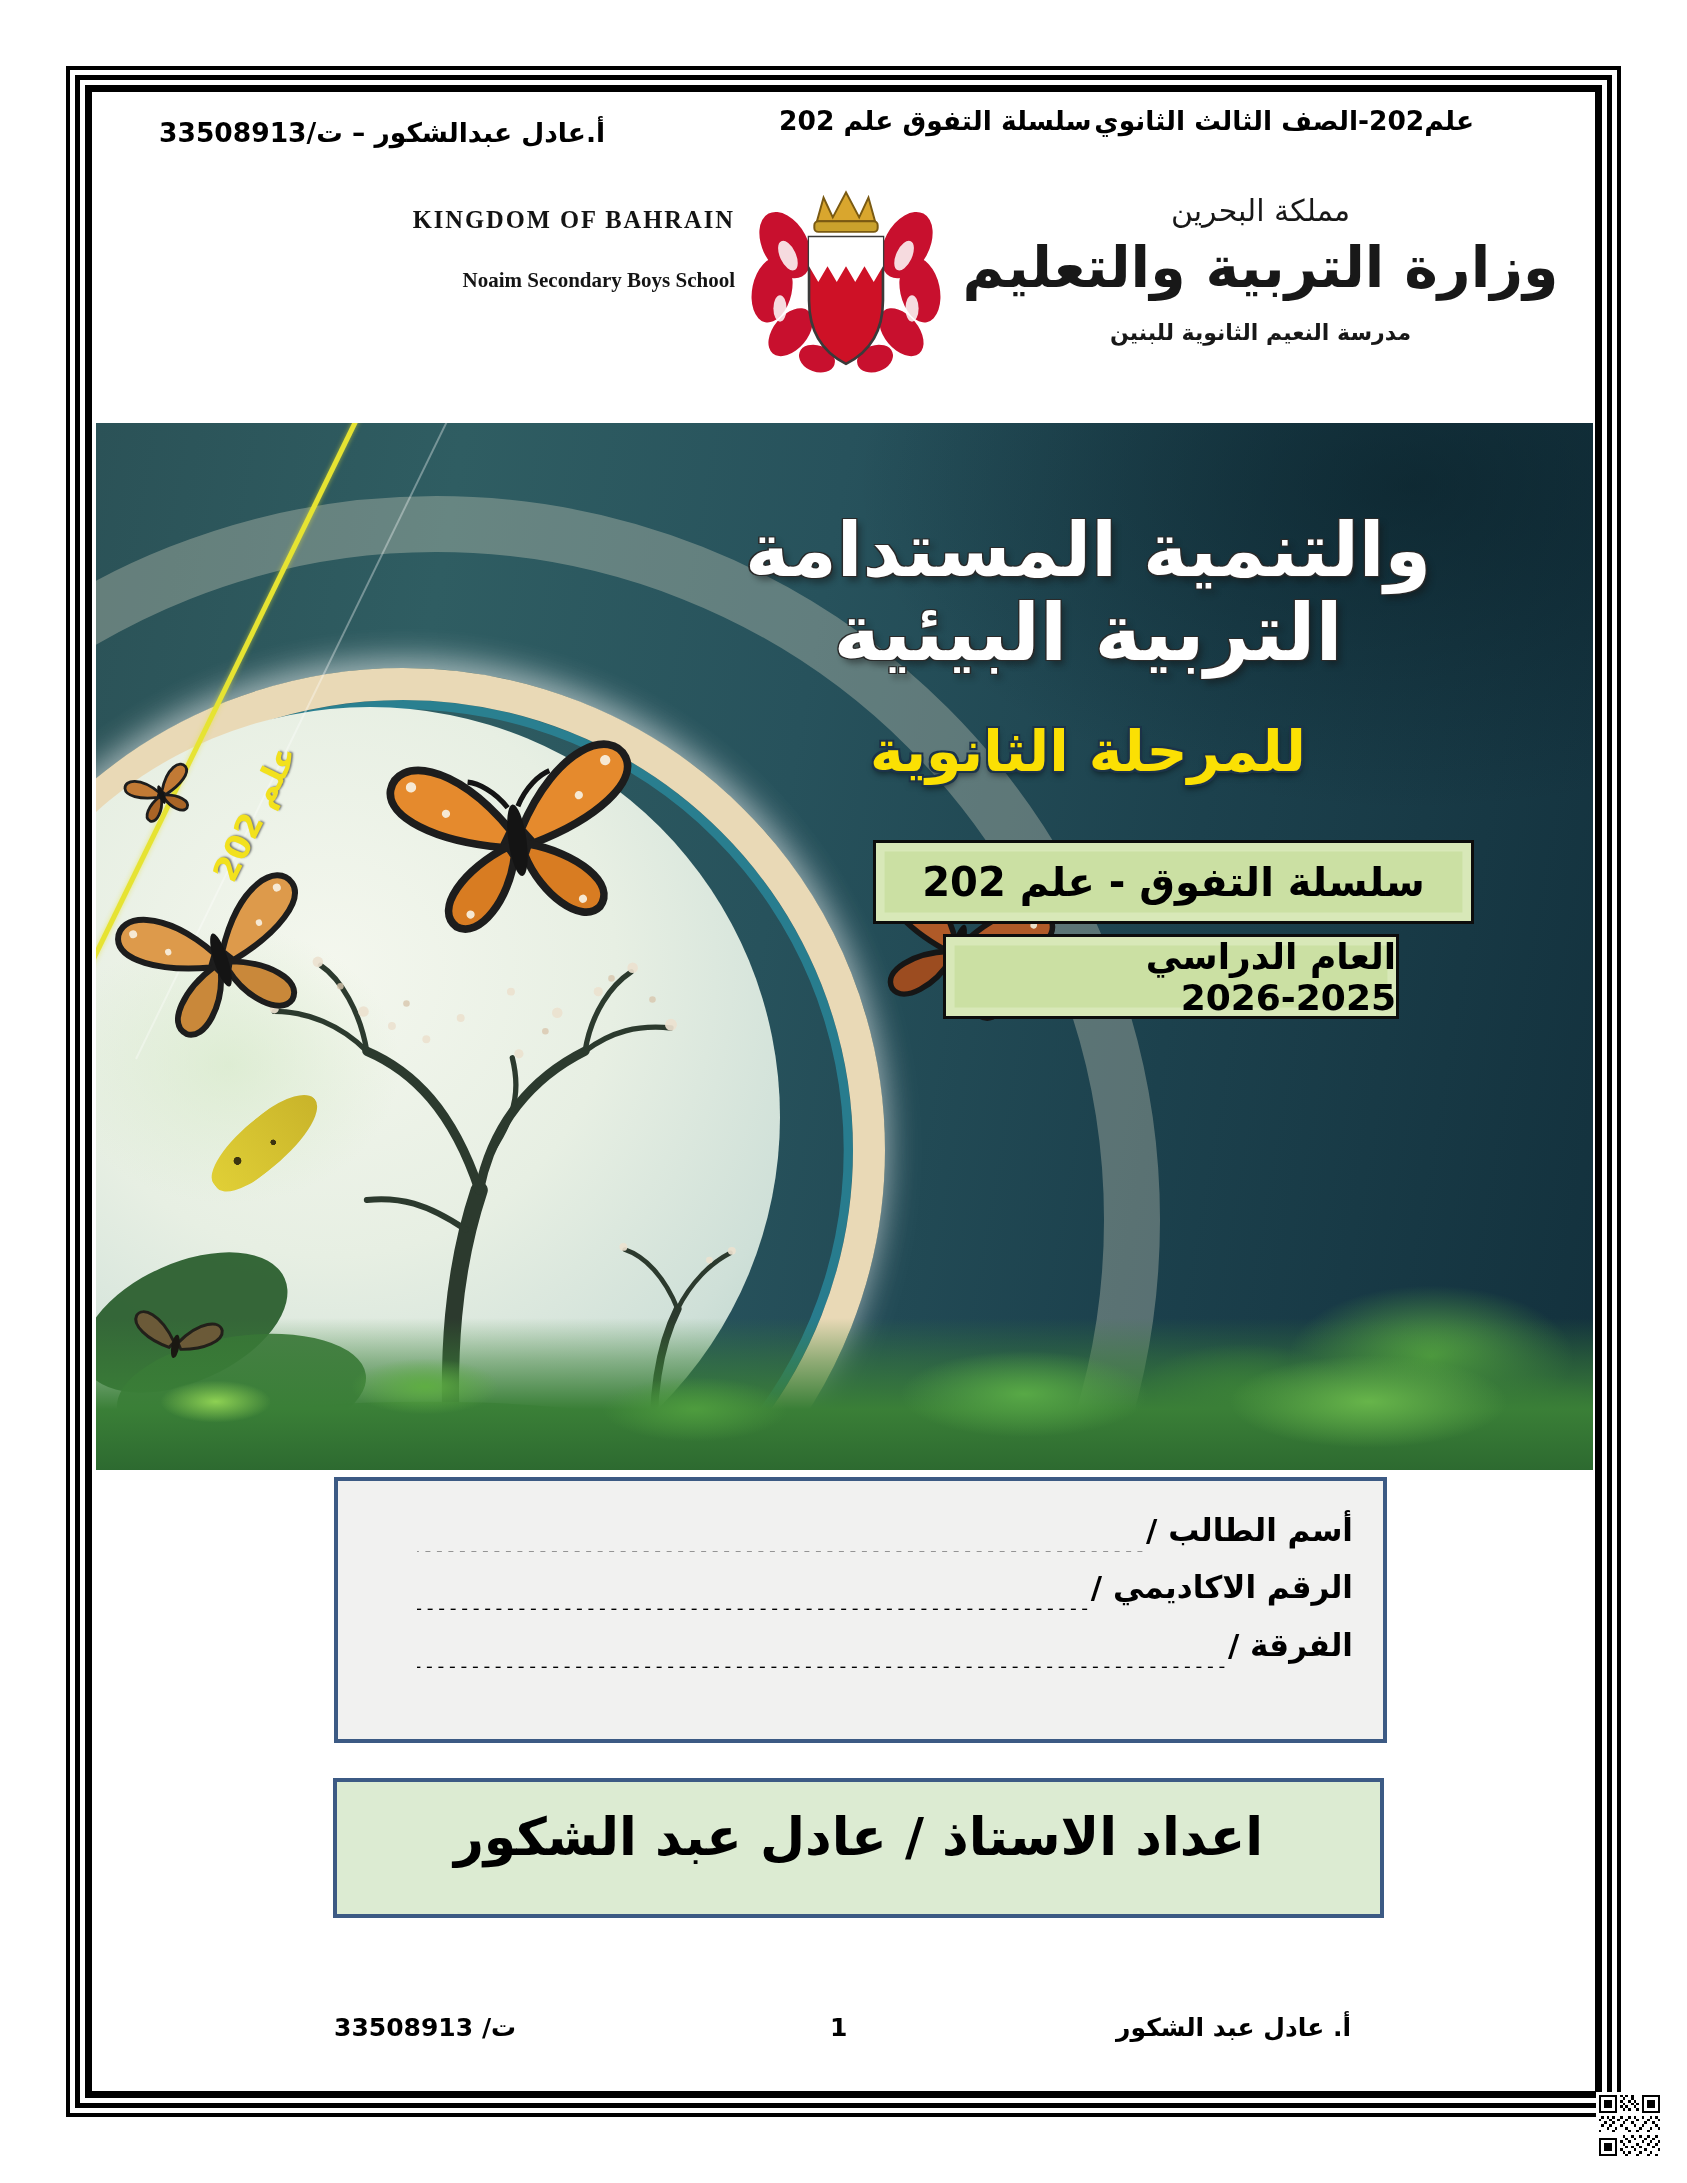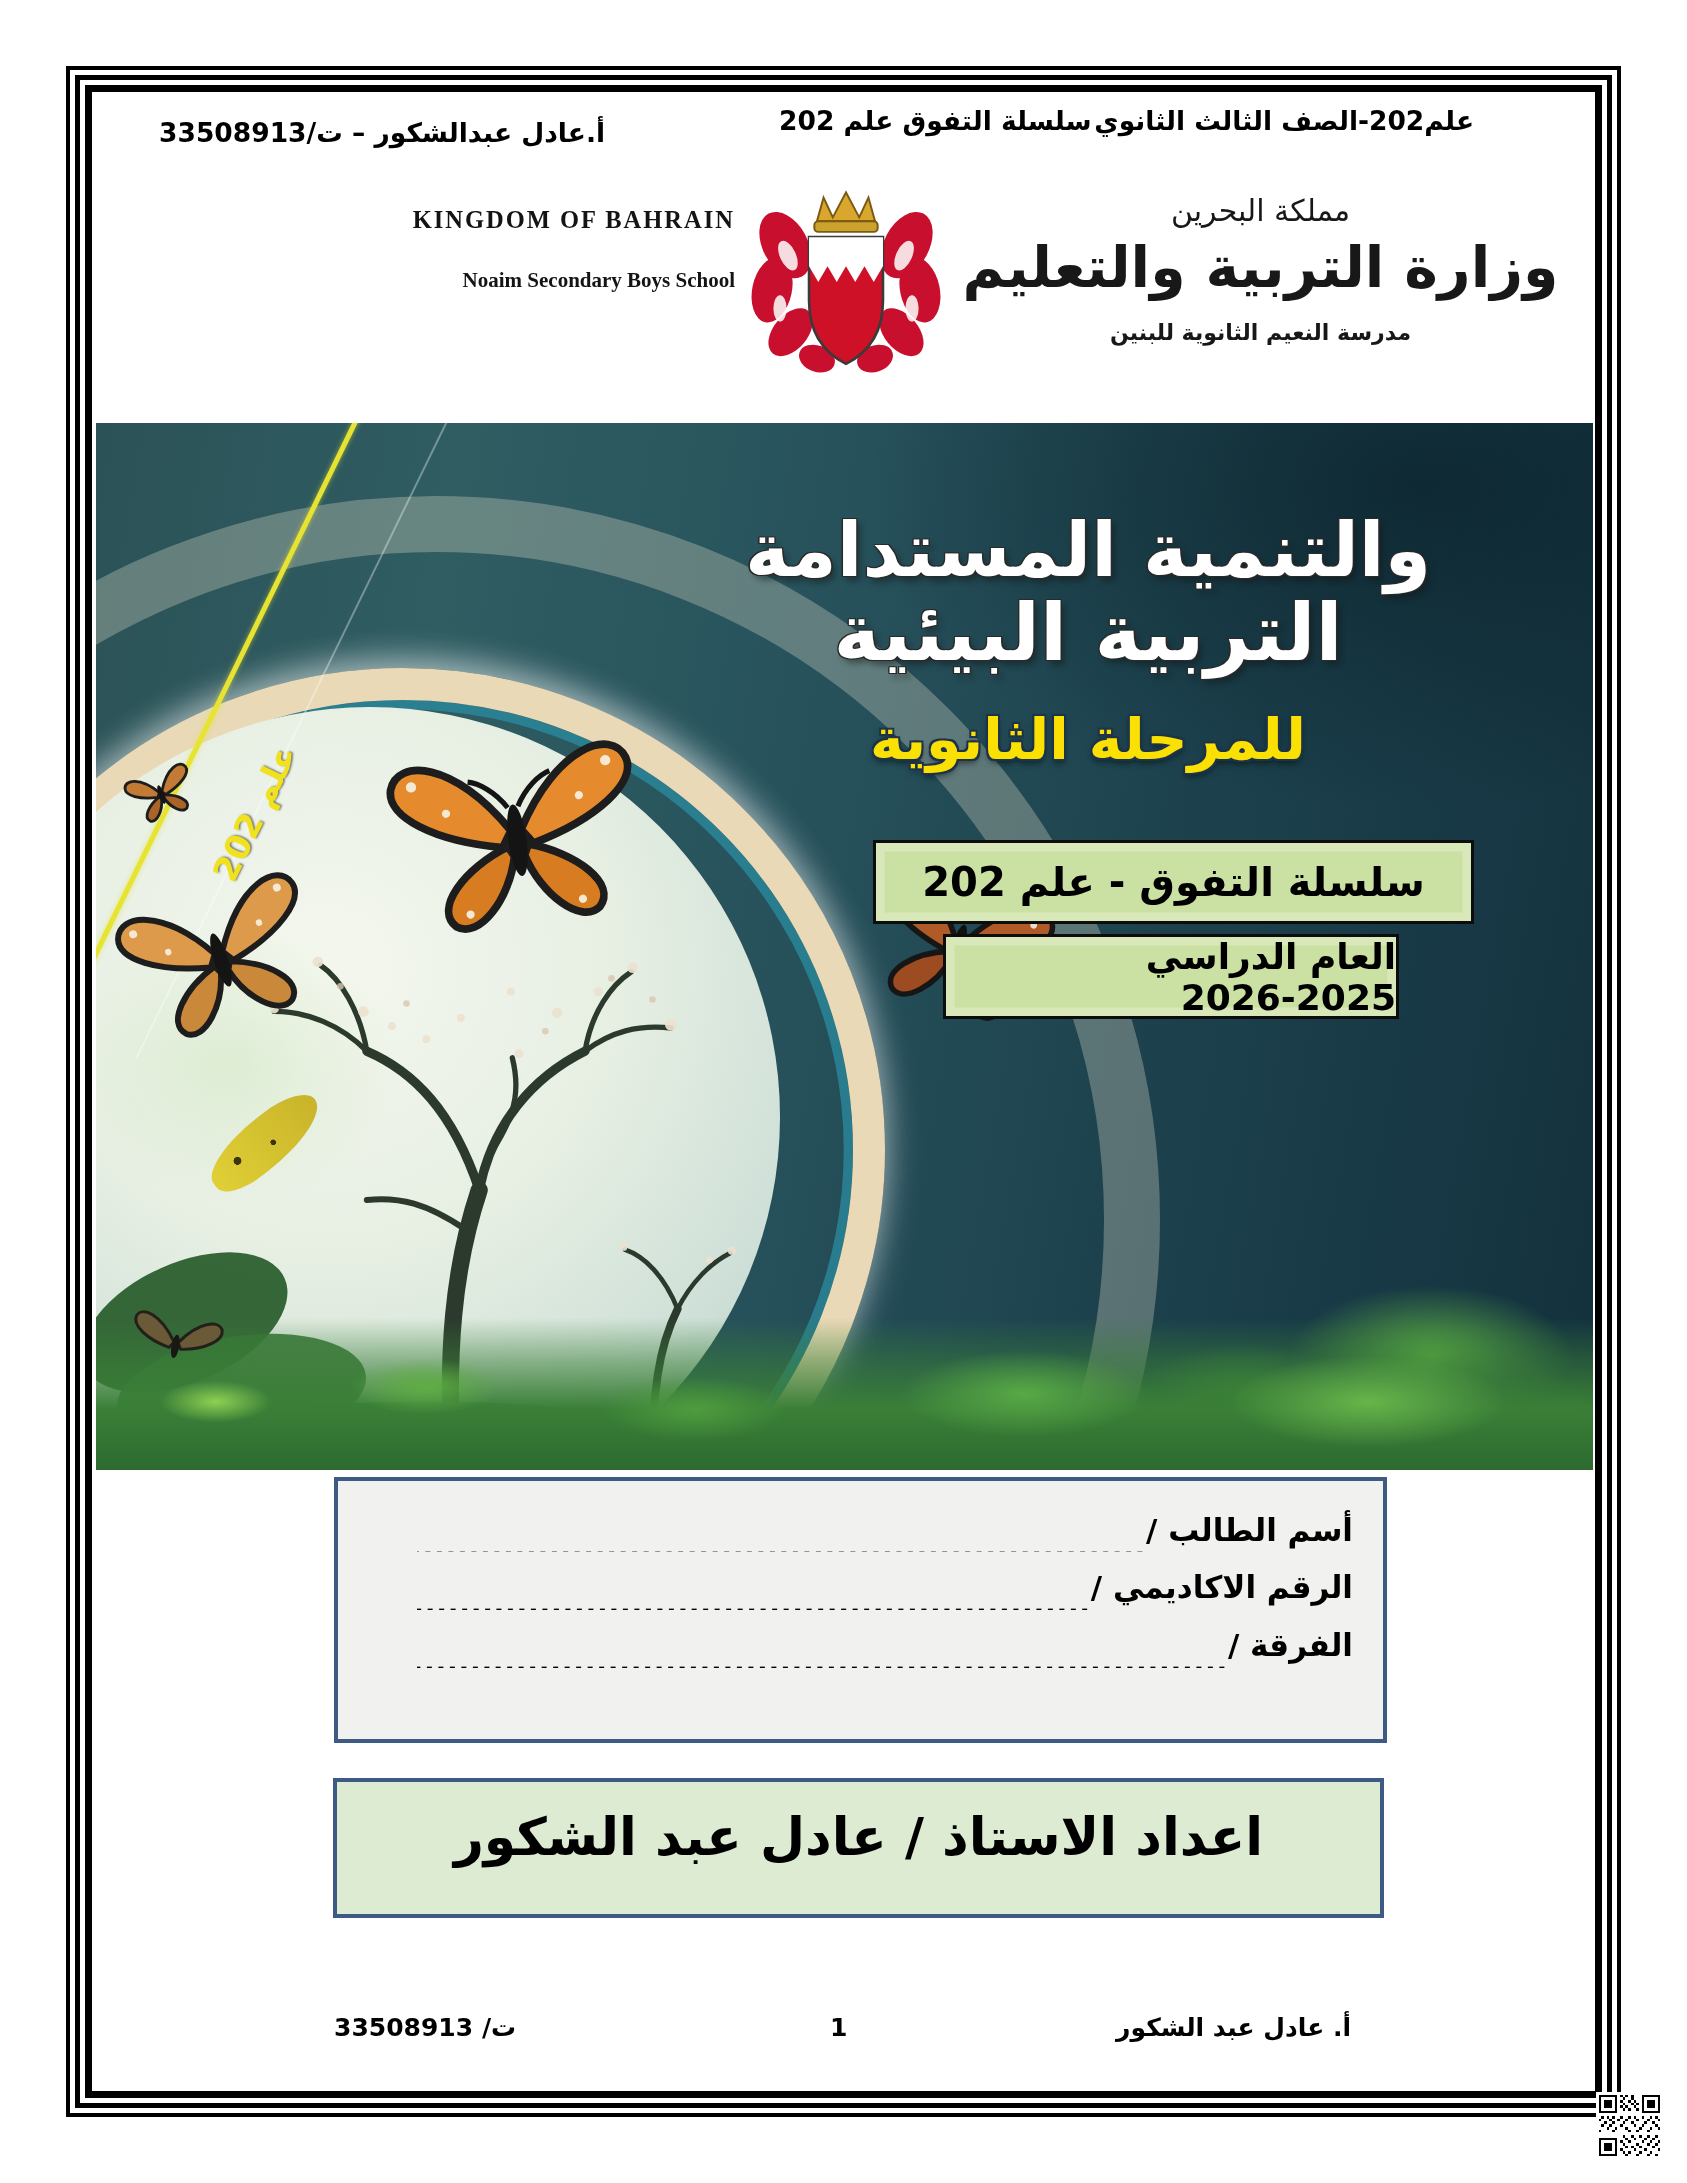--- a/index.html
+++ b/index.html
@@ -79,21 +79,21 @@
     background:radial-gradient(9.3px 9.3px at 25% 45%,#3c3410 0%,#3c3410 40%,rgba(0,0,0,0) 45%),
       radial-gradient(6.6px 6.6px at 55% 60%,#3c3410 0%,#3c3410 40%,rgba(0,0,0,0) 45%),
       linear-gradient(90deg,#e0cf36,#c9b42a);
     border-radius:60% 40% 65% 35%/55% 45% 60% 40%;}
   .bfly{position:absolute;}
 
   .titles{position:absolute;left:529px;top:78px;width:926px;text-align:center;direction:rtl;z-index:9;}
   .title-line{font-size:79px;font-weight:bold;color:#ffffff;line-height:1.08;
     text-shadow:-1.3px -1.3px 0 #2a2a2a,1.3px -1.3px 0 #2a2a2a,-1.3px 1.3px 0 #2a2a2a,1.3px 1.3px 0 #2a2a2a,4px 4.6px 6.6px rgba(20,20,20,.45);}
   .title-line2{font-size:75px;margin-top:9.3px;}
-  .subtitle{font-size:57px;font-weight:bold;color:#fbe003;margin-top:29px;
+  .subtitle{font-size:57px;font-weight:bold;color:#fbe003;margin-top:41px;
     text-shadow:-2px -2px 0 #1c3349,2px -2px 0 #1c3349,-2px 2px 0 #1c3349,2px 2px 0 #1c3349,0 4px 6.6px rgba(0,0,0,.5);}
 
   .green-box{position:absolute;background:#cbe0a3;border:3.3px solid #0d0d0d;
     box-shadow:inset 0 0 0 8.6px #d8e8b8;display:flex;align-items:center;justify-content:center;
     direction:rtl;font-weight:bold;color:#000;z-index:10;}
   .gbox1{left:777px;top:417px;width:595px;height:78px;font-size:40px;}
   .gbox2{left:847px;top:511px;width:450px;height:79px;font-size:36px;}
 
   
   .student-box{position:absolute;left:334px;top:1477px;width:1053px;height:266px;

